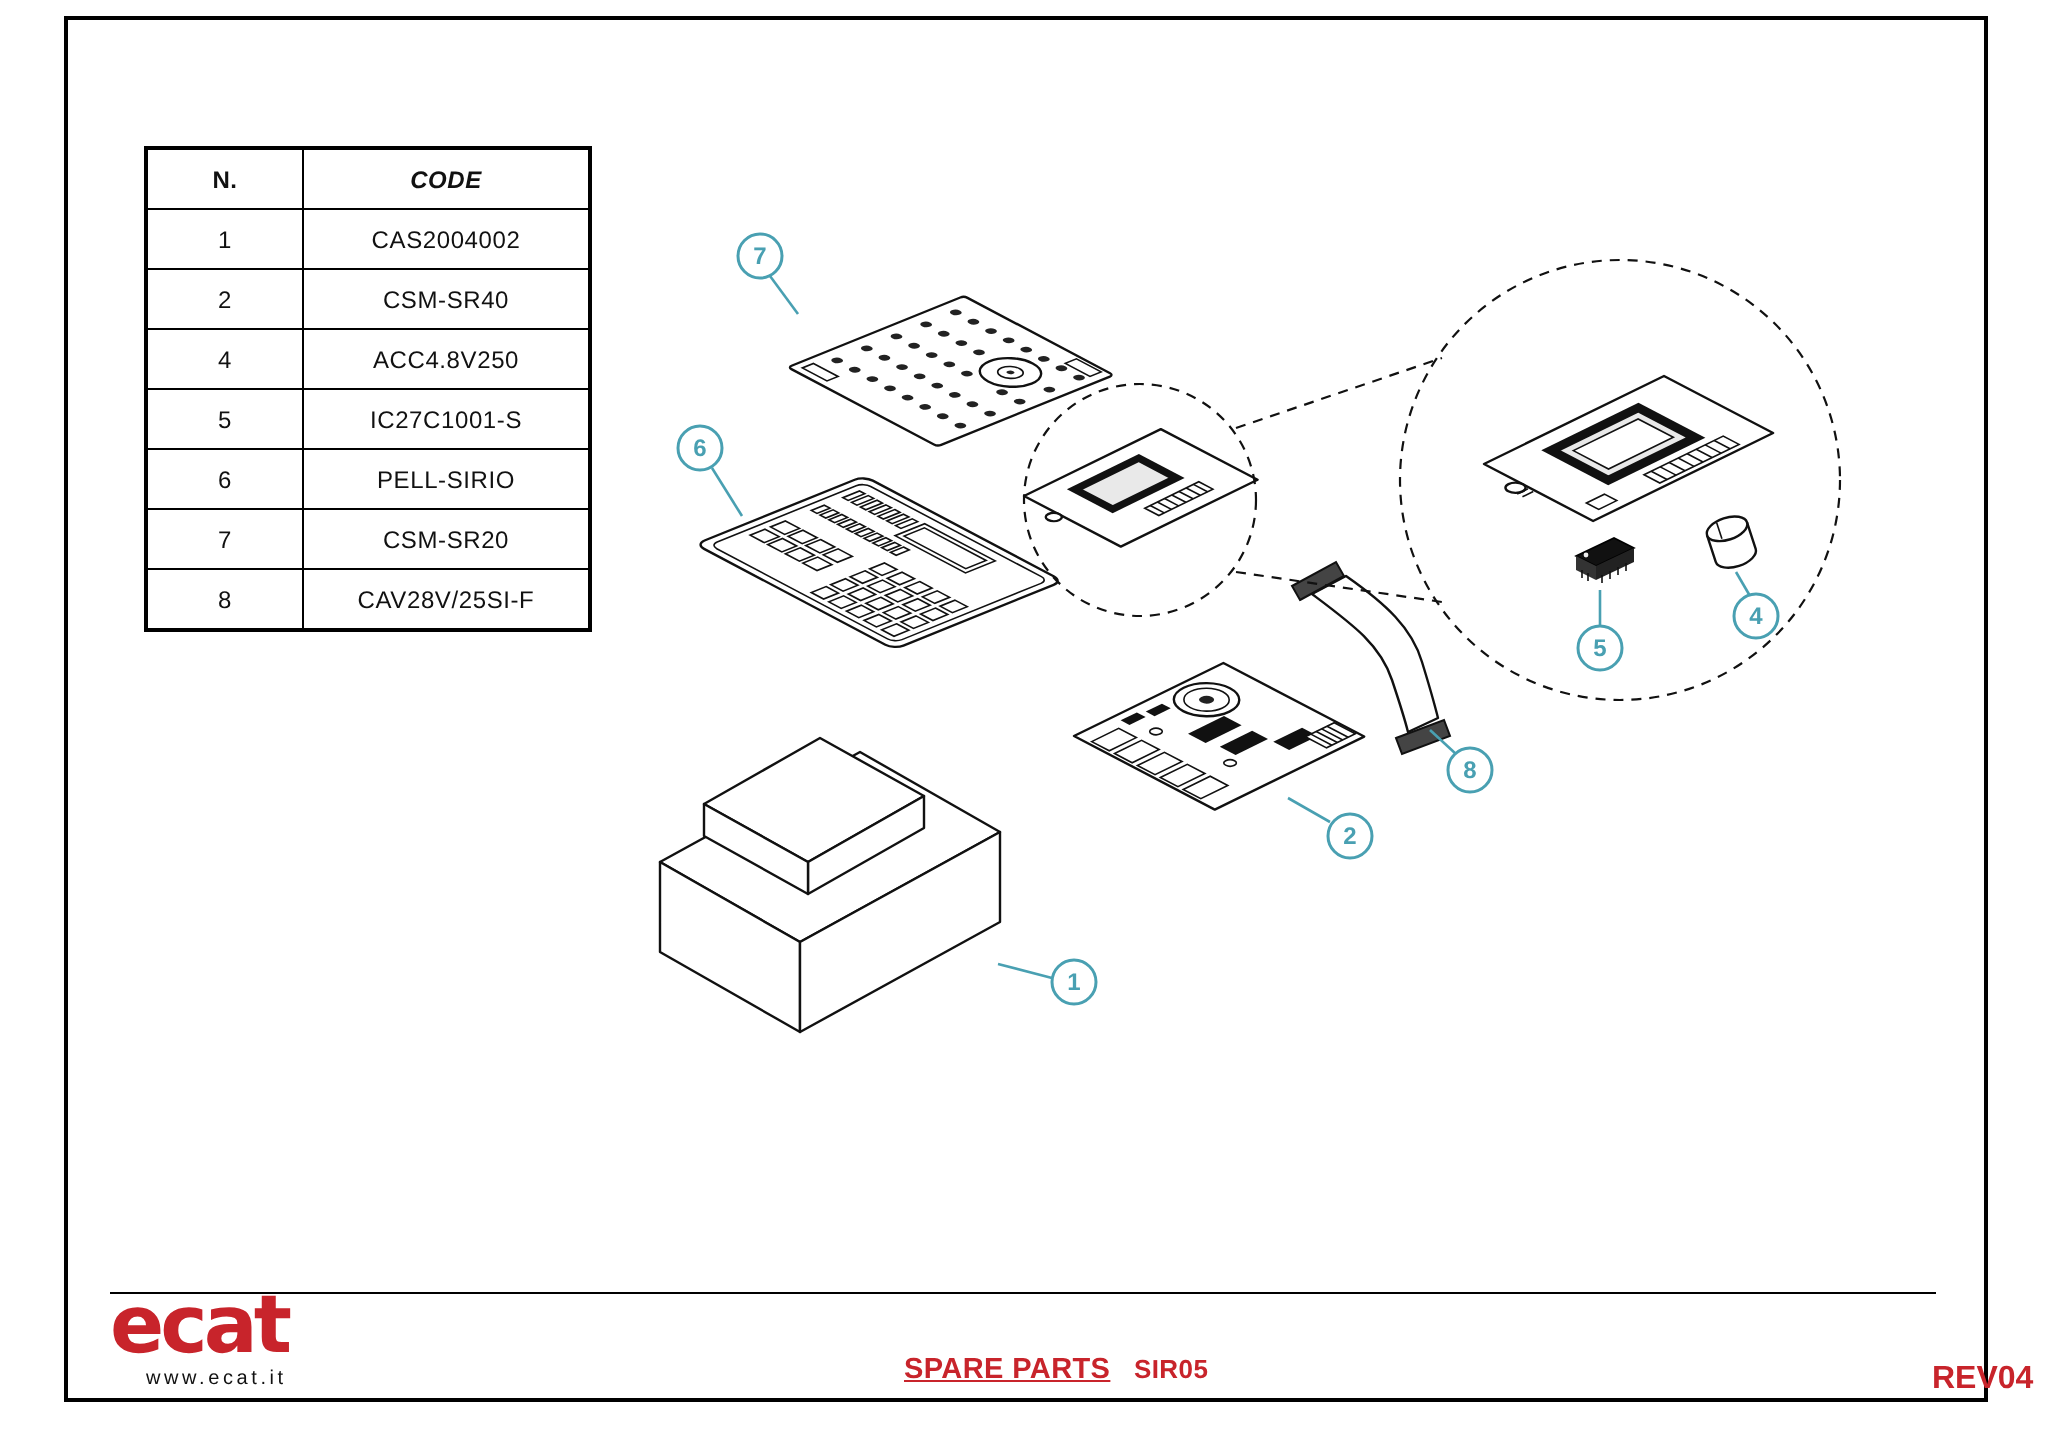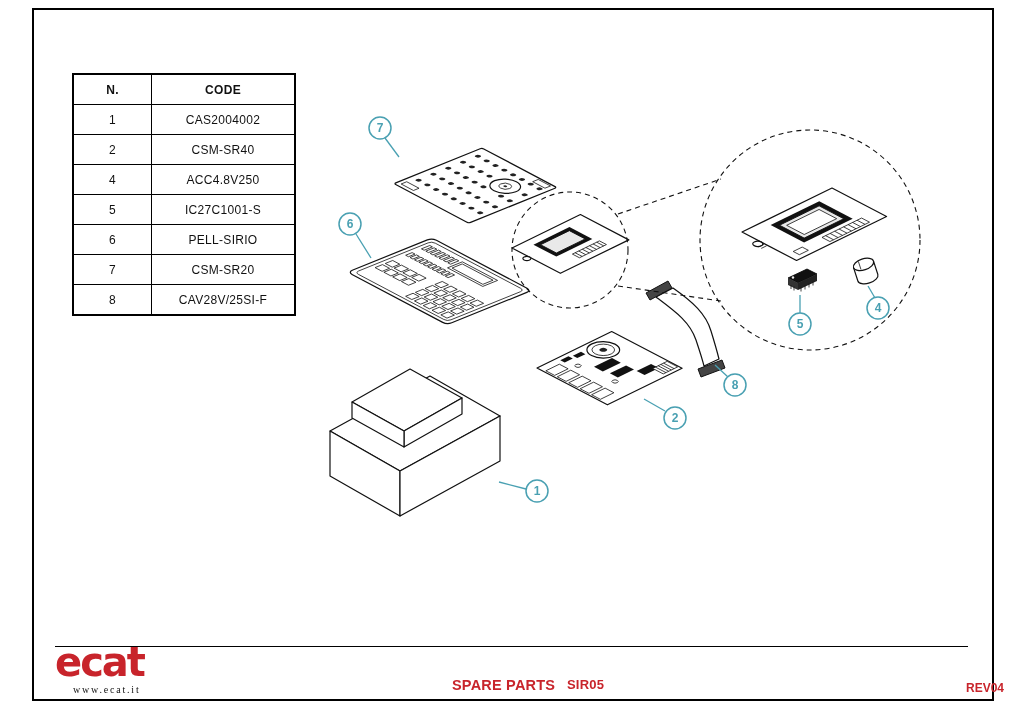--- a/index.html
+++ b/index.html
@@ -15,42 +15,42 @@
   .parts-table{
     position:absolute;left:72px;top:73px;border-collapse:collapse;
     border:2px solid #000;background:#fff;
   }
   .parts-table th,.parts-table td{
     border:1px solid #000;text-align:center;vertical-align:middle;
     font-size:12px;height:29px;padding:0 6px;letter-spacing:.3px;
   }
   .parts-table th{font-weight:bold;}
   .col-n{width:65px;}
-  .col-code{width:130px;}
+  .col-code{width:130px;font-style:italic;}
   
   .diagram-svg{position:absolute;left:0;top:0;width:1024px;height:723px;}
   .s{fill:#fff;stroke:#111;stroke-width:1.2;stroke-linejoin:round;vector-effect:non-scaling-stroke;}
   .k{fill:#fff;stroke:#111;stroke-width:.8;vector-effect:non-scaling-stroke;}
   .d{fill:#222;stroke:none;}
   .b{fill:#111;stroke:none;}
   .g2{fill:#e9e9e9;stroke:#111;stroke-width:.9;vector-effect:non-scaling-stroke;}
   .h{fill:none;stroke:#111;stroke-width:.8;vector-effect:non-scaling-stroke;}
   .dash{fill:none;stroke:#111;stroke-width:1.1;stroke-dasharray:5 4;}
   .lead{fill:none;stroke:#49a0b2;stroke-width:1.3;}
   .co{fill:#fff;stroke:#49a0b2;stroke-width:1.5;}
   .cotext{fill:#49a0b2;font-size:12px;font-family:"Liberation Sans",sans-serif;text-anchor:middle;font-weight:bold;}
   
   .footer-line{position:absolute;left:55px;top:646px;width:913px;height:1px;background:#000;}
   .logo-svg{position:absolute;left:55px;top:644px;}
   .logo-text{font-family:"DejaVu Sans",sans-serif;font-weight:bold;font-size:40px;fill:#c8242b;letter-spacing:-2px;}
-  .website{position:absolute;left:73px;top:684px;font-size:10px;letter-spacing:1.8px;color:#111;font-family:Liberation Serif, serif;}
+  .website{position:absolute;left:73px;top:684px;font-size:10px;letter-spacing:1.8px;color:#111;}
   .red-label{position:absolute;color:#c8242b;font-weight:bold;font-family:"Liberation Sans",sans-serif;}
-  #spare-parts-label{left:452px;top:677px;font-size:14.5px;letter-spacing:.2px;}
+  #spare-parts-label{left:452px;top:677px;font-size:14.5px;letter-spacing:.2px;text-decoration:underline;}
   #model-label{left:567px;top:677px;font-size:13px;letter-spacing:.2px;}
-  #rev-label{left:966px;top:681px;font-size:12px;}
+  #rev-label{left:966px;top:681px;font-size:16px;}
 </style>
 </head>
 <body>
 
 <div class="frame"></div>
 
 <svg class="diagram-svg" viewBox="0 0 1024 723" xmlns="http://www.w3.org/2000/svg">
 
   <g transform="matrix(0.88,0.465,-0.927,0.375,482,148)">
     <rect class="s" x="0" y="0" width="85" height="95" rx="2"></rect>

